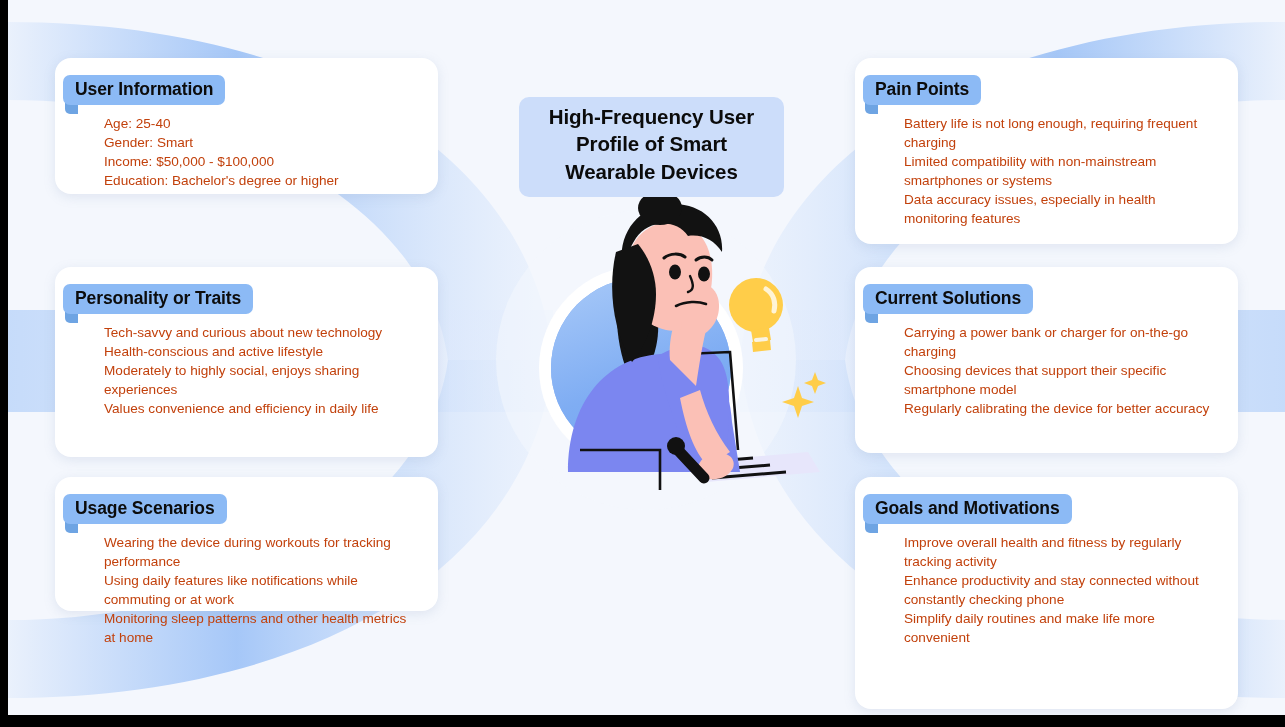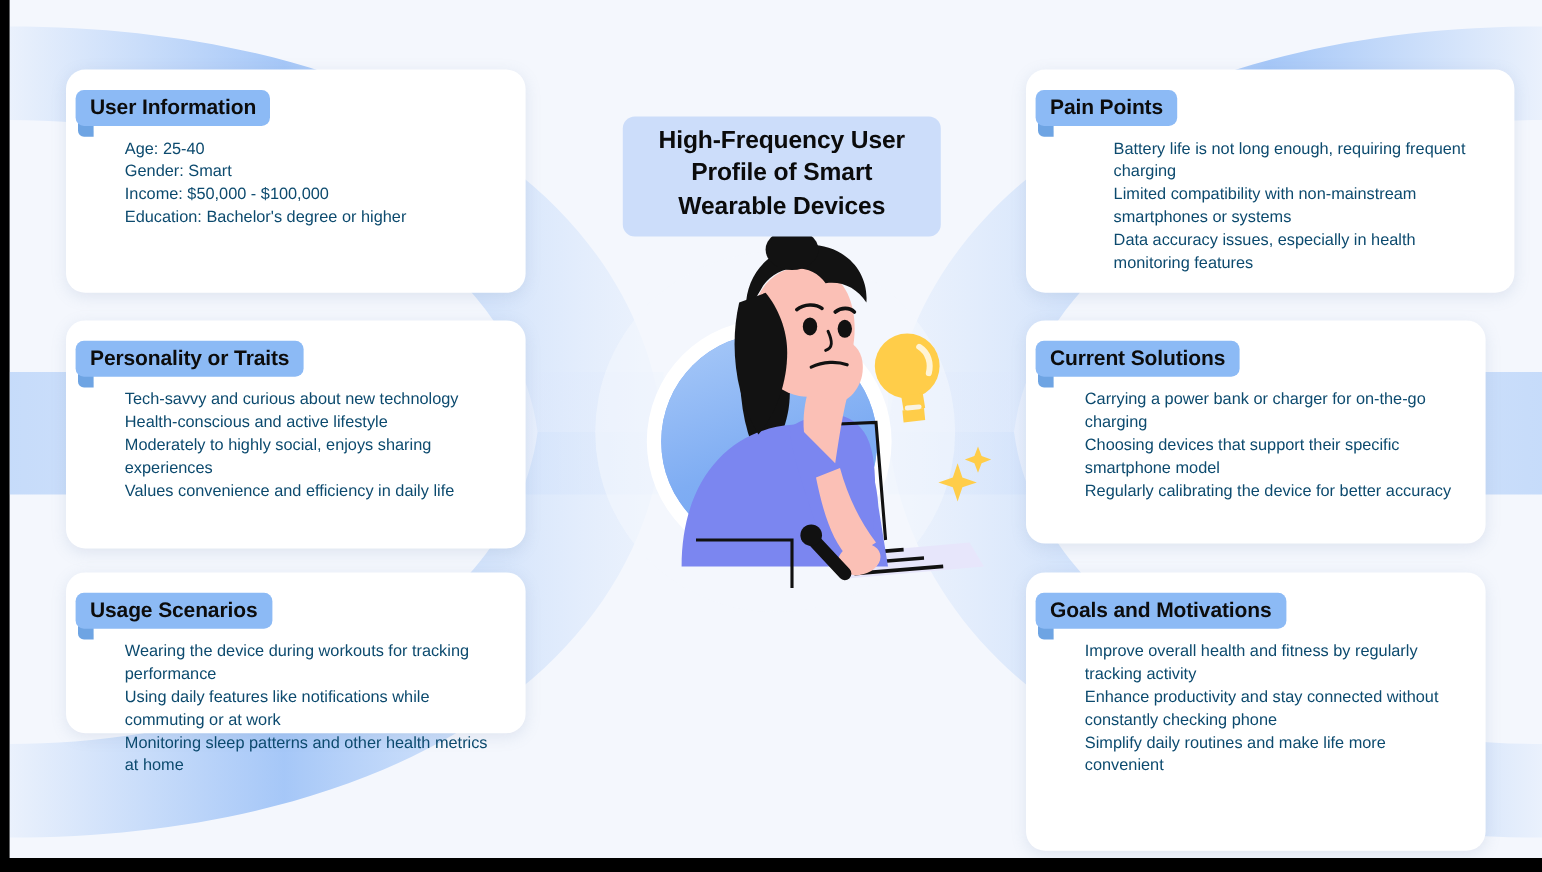--- a/index.html
+++ b/index.html
@@ -99,21 +99,21 @@
     background: #ffffff;
     border-radius: 16px;
     box-shadow: 0 3px 12px rgba(120,140,175,0.17);
   }
   .card-body {
     padding: 56px 24px 22px 24px;
     box-sizing: border-box;
   }
   .card-line {
     font-size: 13.6px;
-    color: #0c4a6e;
+    color: #c2410c;
     line-height: 19px;
     padding-left: 25px;
   }
   .badge-wrap {
     position: absolute;
     left: 8px;
     top: 17px;
   }
   .badge {
     position: relative;
@@ -132,24 +132,24 @@
     left: 2px;
     top: 26px;
     width: 13px;
     height: 13px;
     background: #6ea4e3;
     border-bottom-left-radius: 5px;
     z-index: 1;
   }
 
   
-  #card-user-information { left: 47px;  top: 58px;  height: 186px; }
+  #card-user-information { left: 47px;  top: 58px;  height: 136px; }
   #card-personality      { left: 47px;  top: 267px; height: 190px; }
   #card-usage            { left: 47px;  top: 477px; height: 134px; }
-  #card-pain-points      { left: 847px; top: 58px;  height: 186px; padding-left: 24px; }
+  #card-pain-points      { left: 847px; top: 58px;  height: 186px; }
   #card-current          { left: 847px; top: 267px; height: 186px; }
   #card-goals            { left: 847px; top: 477px; height: 232px; }
 
   .card.right .badge-wrap { left: 8px; }
 </style>
 </head>
 <body>
 
 <div id="canvas">
 

